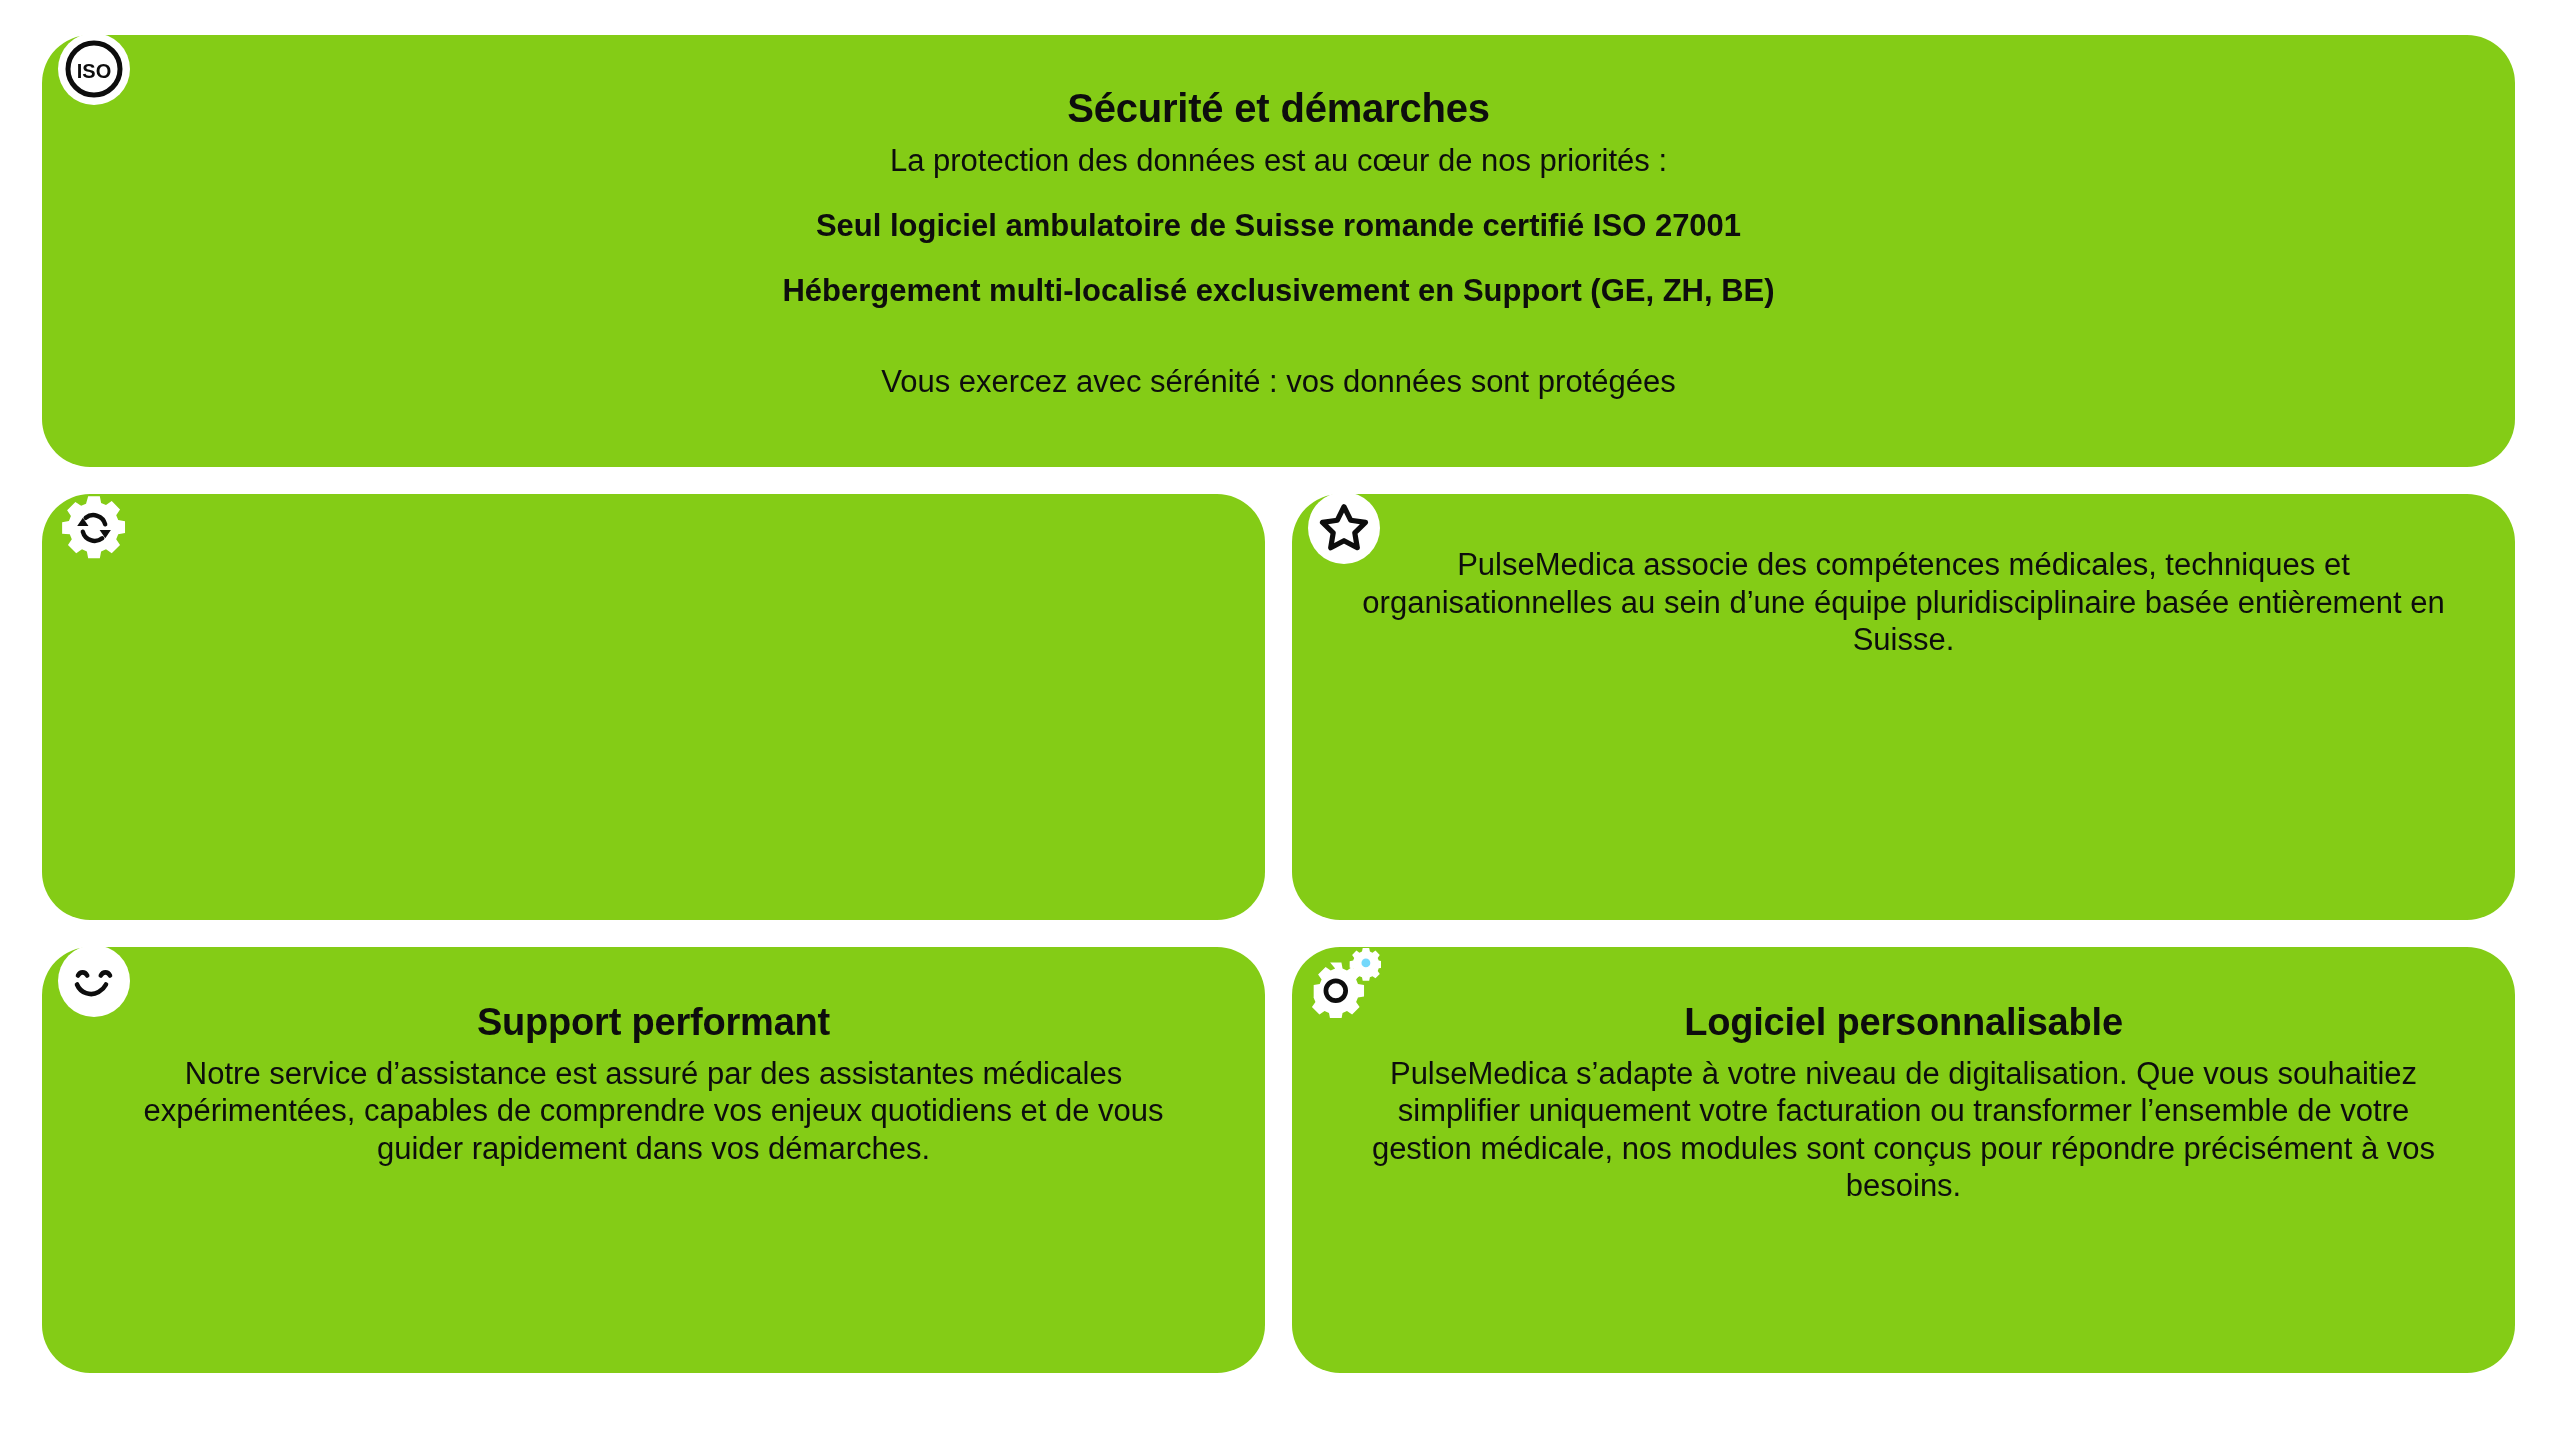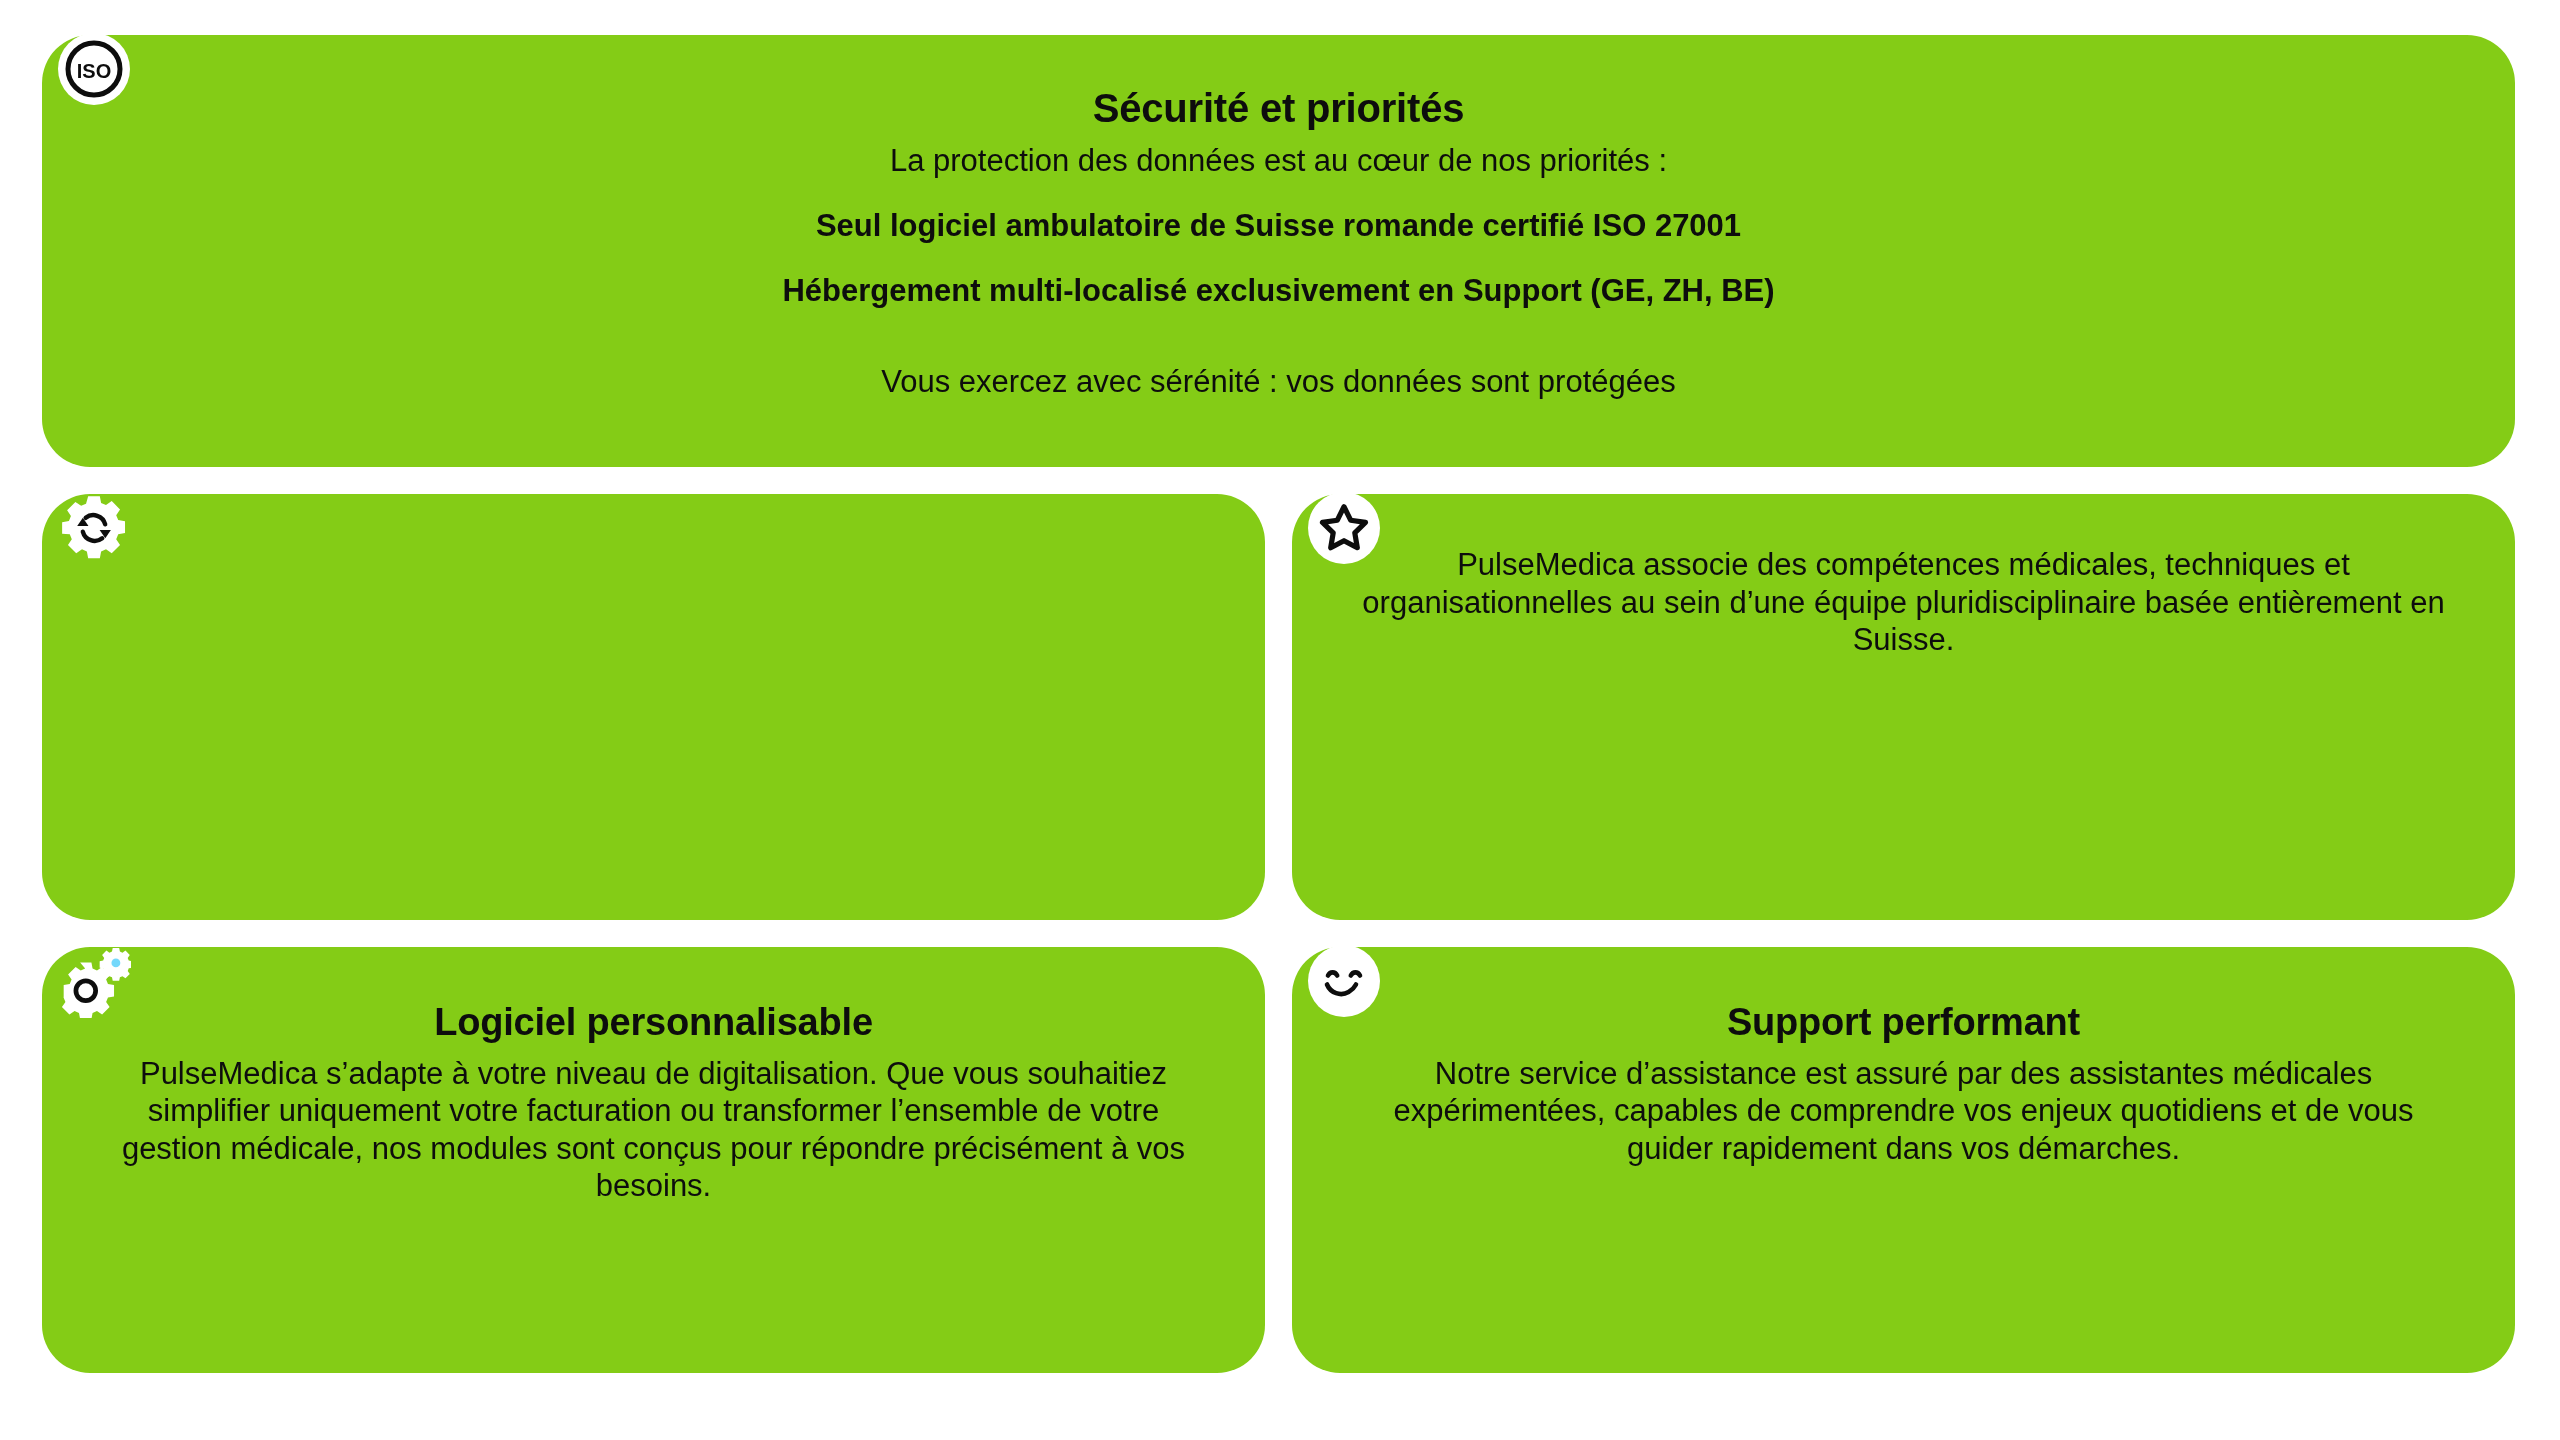--- a/index.html
+++ b/index.html
@@ -133,21 +133,21 @@
       <div class="card-icon">
         <div class="icon-badge">
           <svg width="62" height="62" viewBox="0 0 62 62" aria-hidden="true">
             <circle cx="31" cy="31" r="26" fill="none" stroke="#0d0d0d" stroke-width="5"></circle>
             <text x="31" y="40" text-anchor="middle" font-family="'Liberation Sans', sans-serif" font-size="20" font-weight="700" fill="#0d0d0d">ISO</text>
           </svg>
         </div>
       </div>
 
       <div class="card-body hero-body">
-        <h2 class="card-title">Sécurité et priorités</h2>
+        <h2 class="card-title">Sécurité et démarches</h2>
         <p class="card-line">La protection des données est au cœur de nos priorités :</p>
         <p class="card-line bold">Seul logiciel ambulatoire de Suisse romande certifié ISO 27001</p>
         <p class="card-line bold">Hébergement multi-localisé exclusivement en Support (GE, ZH, BE)</p>
         <div class="spacer-line"></div>
         <p class="card-line">Vous exercez avec sérénité : vos données sont protégées</p>
       </div>
 
     </div>
   </div>
 
@@ -181,48 +181,48 @@
         <p class="card-text">PulseMedica associe des compétences médicales, techniques et organisationnelles au sein d’une équipe pluridisciplinaire basée entièrement en Suisse.</p>
       </div>
     </div>
 
   </div>
 
   <div class="row row-bot">
 
     <div class="card">
       <div class="card-icon">
-        <div class="icon-plain">
-          <svg width="74" height="74" viewBox="0 0 72 72" aria-hidden="true">
-            <path fill="#ffffff" d="M22.5 18h11l1.1 5.9 4.3 1.8 5-3.4 7.3 7.3-3.4 5 1.8 4.3 5.9 1.1v11l-5.9 1.1-1.8 4.3 3.4 5-7.3 7.3-5-3.4-4.3 1.8-1.1 5.9h-11l-1.1-5.9-4.3-1.8-5 3.4-7.3-7.3 3.4-5-1.8-4.3L6.5 51v-11l5.9-1.1 1.8-4.3-3.4-5 7.3-7.3 5 3.4 4.3-1.8z"></path>
-            <circle cx="28" cy="45.5" r="9.6" fill="none" stroke="#0d0d0d" stroke-width="4.6"></circle>
-            <path fill="#ffffff" d="M54.2 4h6.3l.7 3.4 2.5 1 2.9-2 4.2 4.2-2 2.9 1 2.5 3.4.7v6.3l-3.4.7-1 2.5 2 2.9-4.2 4.2-2.9-2-2.5 1-.7 3.4h-6.3l-.7-3.4-2.5-1-2.9 2-4.2-4.2 2-2.9-1-2.5-3.4-.7v-6.3l3.4-.7 1-2.5-2-2.9 4.2-4.2 2.9 2 2.5-1z"></path>
-            <circle cx="57.3" cy="18.4" r="4.3" fill="#74D8FB"></circle>
-          </svg>
-        </div>
-      </div>
-      <div class="card-body bot-body">
-        <h2 class="card-title">Logiciel personnalisable</h2>
-        <p class="card-text">PulseMedica s’adapte à votre niveau de digitalisation. Que vous souhaitiez simplifier uniquement votre facturation ou transformer l’ensemble de votre gestion médicale, nos modules sont conçus pour répondre précisément à vos besoins.</p>
-      </div>
-    </div>
-
-    <div class="card">
-      <div class="card-icon">
         <div class="icon-badge">
           <svg width="56" height="56" viewBox="0 0 56 56" aria-hidden="true">
             <g fill="none" stroke="#0d0d0d" stroke-width="4.6" stroke-linecap="round">
               <path d="M12 22.5c2.2-4.2 7-4.2 9.2 0"></path>
               <path d="M34.8 22.5c2.2-4.2 7-4.2 9.2 0"></path>
               <path d="M11 31.5c3.6 8.6 13.6 12 21.6 7.6 3.4-1.9 6-5 7.4-7.6"></path>
             </g>
           </svg>
         </div>
       </div>
       <div class="card-body bot-body">
         <h2 class="card-title">Support performant</h2>
         <p class="card-text">Notre service d’assistance est assuré par des assistantes médicales expérimentées, capables de comprendre vos enjeux quotidiens et de vous guider rapidement dans vos démarches.</p>
       </div>
     </div>
 
+    <div class="card">
+      <div class="card-icon">
+        <div class="icon-plain">
+          <svg width="74" height="74" viewBox="0 0 72 72" aria-hidden="true">
+            <path fill="#ffffff" d="M22.5 18h11l1.1 5.9 4.3 1.8 5-3.4 7.3 7.3-3.4 5 1.8 4.3 5.9 1.1v11l-5.9 1.1-1.8 4.3 3.4 5-7.3 7.3-5-3.4-4.3 1.8-1.1 5.9h-11l-1.1-5.9-4.3-1.8-5 3.4-7.3-7.3 3.4-5-1.8-4.3L6.5 51v-11l5.9-1.1 1.8-4.3-3.4-5 7.3-7.3 5 3.4 4.3-1.8z"></path>
+            <circle cx="28" cy="45.5" r="9.6" fill="none" stroke="#0d0d0d" stroke-width="4.6"></circle>
+            <path fill="#ffffff" d="M54.2 4h6.3l.7 3.4 2.5 1 2.9-2 4.2 4.2-2 2.9 1 2.5 3.4.7v6.3l-3.4.7-1 2.5 2 2.9-4.2 4.2-2.9-2-2.5 1-.7 3.4h-6.3l-.7-3.4-2.5-1-2.9 2-4.2-4.2 2-2.9-1-2.5-3.4-.7v-6.3l3.4-.7 1-2.5-2-2.9 4.2-4.2 2.9 2 2.5-1z"></path>
+            <circle cx="57.3" cy="18.4" r="4.3" fill="#74D8FB"></circle>
+          </svg>
+        </div>
+      </div>
+      <div class="card-body bot-body">
+        <h2 class="card-title">Logiciel personnalisable</h2>
+        <p class="card-text">PulseMedica s’adapte à votre niveau de digitalisation. Que vous souhaitiez simplifier uniquement votre facturation ou transformer l’ensemble de votre gestion médicale, nos modules sont conçus pour répondre précisément à vos besoins.</p>
+      </div>
+    </div>
+
   </div>
 
 </div>
 
 </body></html>

